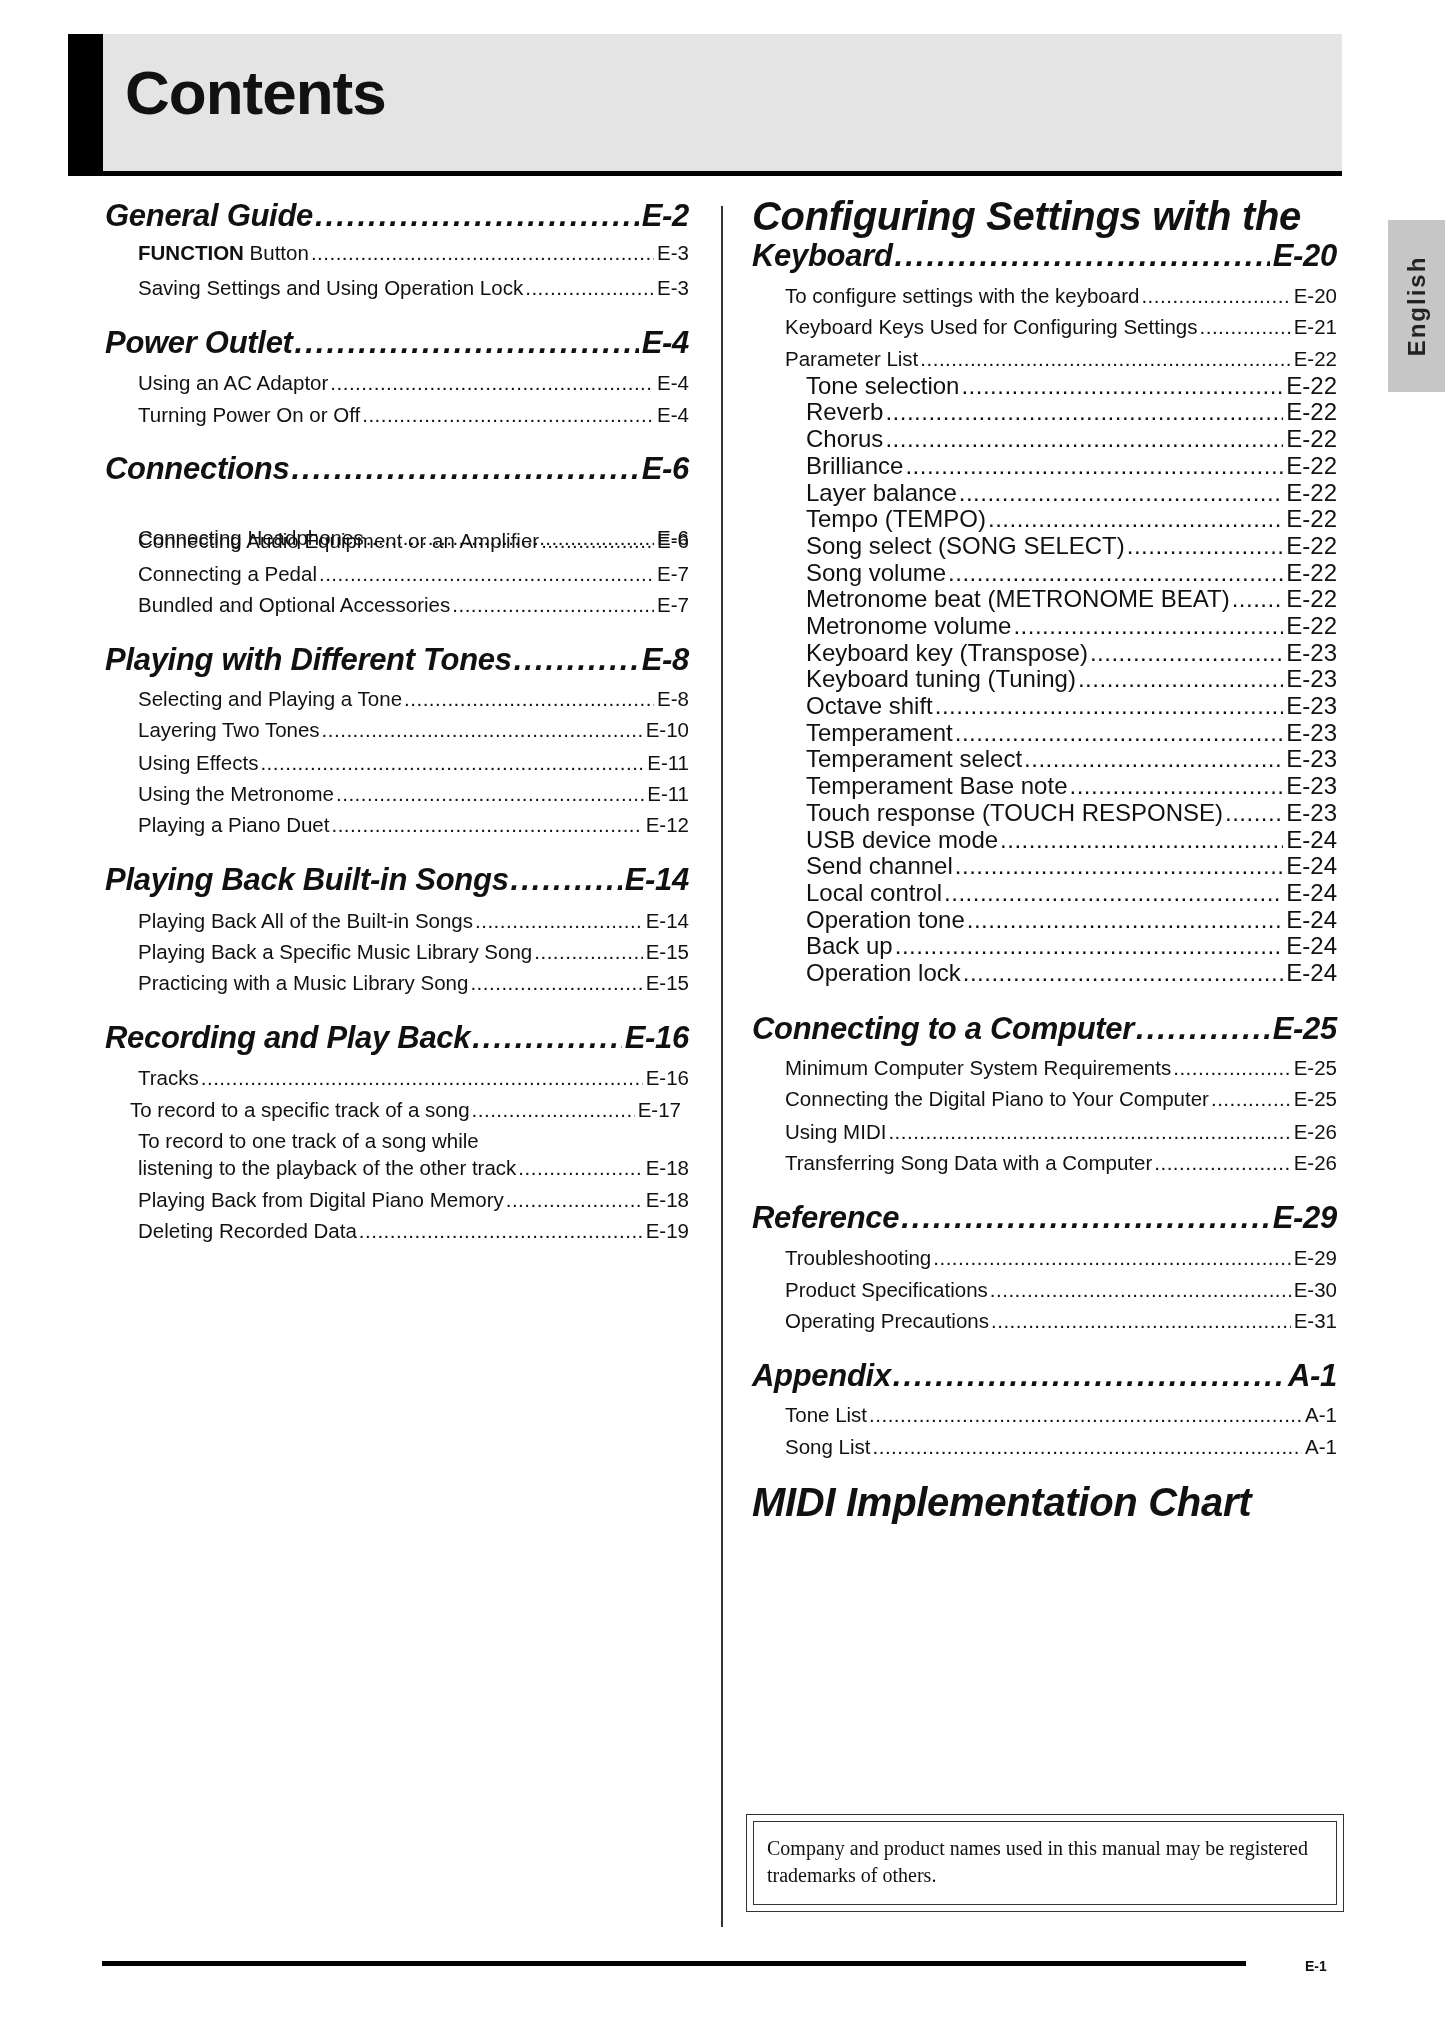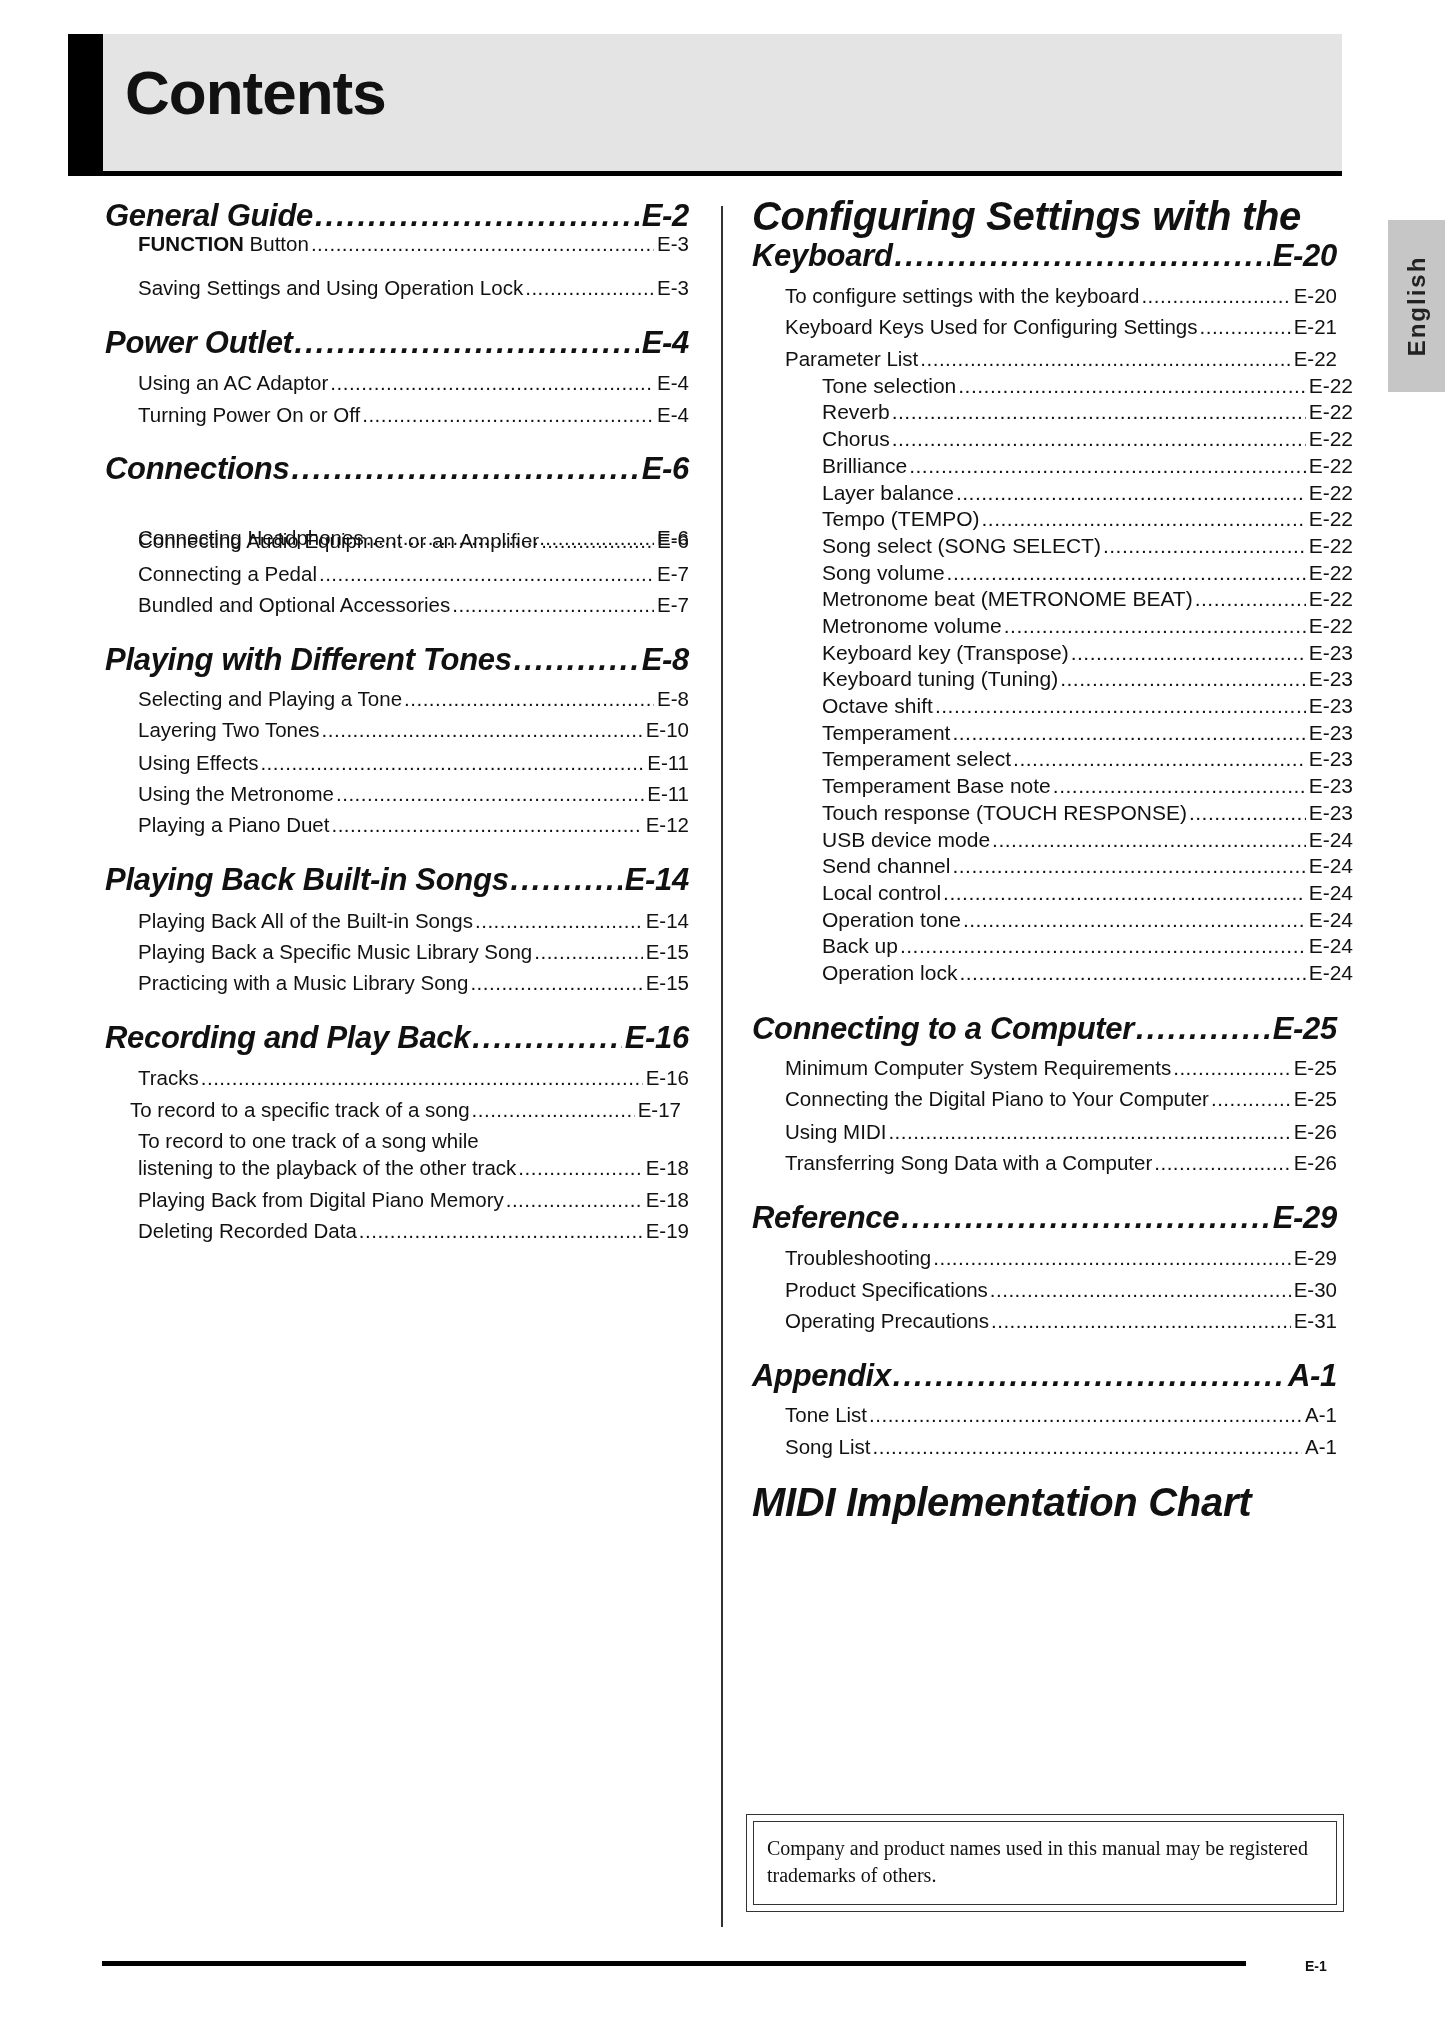--- a/index.html
+++ b/index.html
@@ -16,21 +16,21 @@
 
   .row { position: absolute; display: flex; align-items: baseline; white-space: nowrap; }
   .row .lbl { flex: 0 0 auto; }
   .row .dots { flex: 1 1 auto; overflow: hidden; margin: 0 3px 0 2px; }
   .row .dots::after { content: "........................................................................................................................................................................................................"; letter-spacing: 1px; }
   .row .pg { flex: 0 0 auto; }
   .h { font-size: 31px; font-weight: bold; font-style: italic; height: 36px; line-height: 36px; letter-spacing: -0.3px; }
   .h .dots::after { letter-spacing: 2px; }
   .s { font-size: 20.5px; height: 26px; line-height: 26px; }
   .s .dots::after { letter-spacing: 0.5px; }
-  .ss { font-size: 21px; height: 26px; line-height: 26px; margin-left: 16px; }
+  .ss { font-size: 24px; height: 26px; line-height: 26px; }
   .ss .dots::after { letter-spacing: 0.5px; }
   .b { font-weight: bold; }
   .h-plain { position: absolute; font-size: 40px; font-weight: bold; font-style: italic; line-height: 36px; white-space: nowrap; letter-spacing: -0.3px; margin: 0; }
 
   .tm-box { position: absolute; left: 746px; top: 1814px; width: 598px; height: 98px; border: 1.5px solid #333; box-sizing: border-box; }
   .tm-inner { position: absolute; left: 6px; top: 6px; right: 6px; bottom: 6px; border: 1.5px solid #333; }
   .tm-text { position: absolute; left: 20px; top: 20px; font-family: "Liberation Serif", "DejaVu Serif", serif; font-size: 20px; line-height: 27px; color: #111; margin: 0; width: 560px; }
   .footer-rule { position: absolute; left: 102px; top: 1961px; width: 1144px; height: 5px; background: #000; }
   .page-num { position: absolute; left: 1305px; top: 1958px; font-size: 14px; font-weight: bold; }
 </style>
@@ -47,21 +47,21 @@
 </div>
 
 <div class="divider"></div>
 
 <div id="left-col">
     <div class="row h" style="left: 105px; width: 584px; top: 198px;">
       <span class="lbl">General Guide</span>
       <span class="dots"></span>
       <span class="pg">E-2</span>
     </div>
-    <div class="row s" style="left: 138px; width: 551px; top: 231px;">
+    <div class="row s" style="left: 138px; width: 551px; top: 240px;">
       <span class="lbl"><span class="b">FUNCTION</span><span style="white-space: pre;"> Button</span></span>
       <span class="dots"></span>
       <span class="pg">E-3</span>
     </div>
     <div class="row s" style="left: 138px; width: 551px; top: 275px;">
       <span class="lbl">Saving Settings and Using Operation Lock</span>
       <span class="dots"></span>
       <span class="pg">E-3</span>
     </div>
     <div class="row h" style="left: 105px; width: 584px; top: 325px;">

